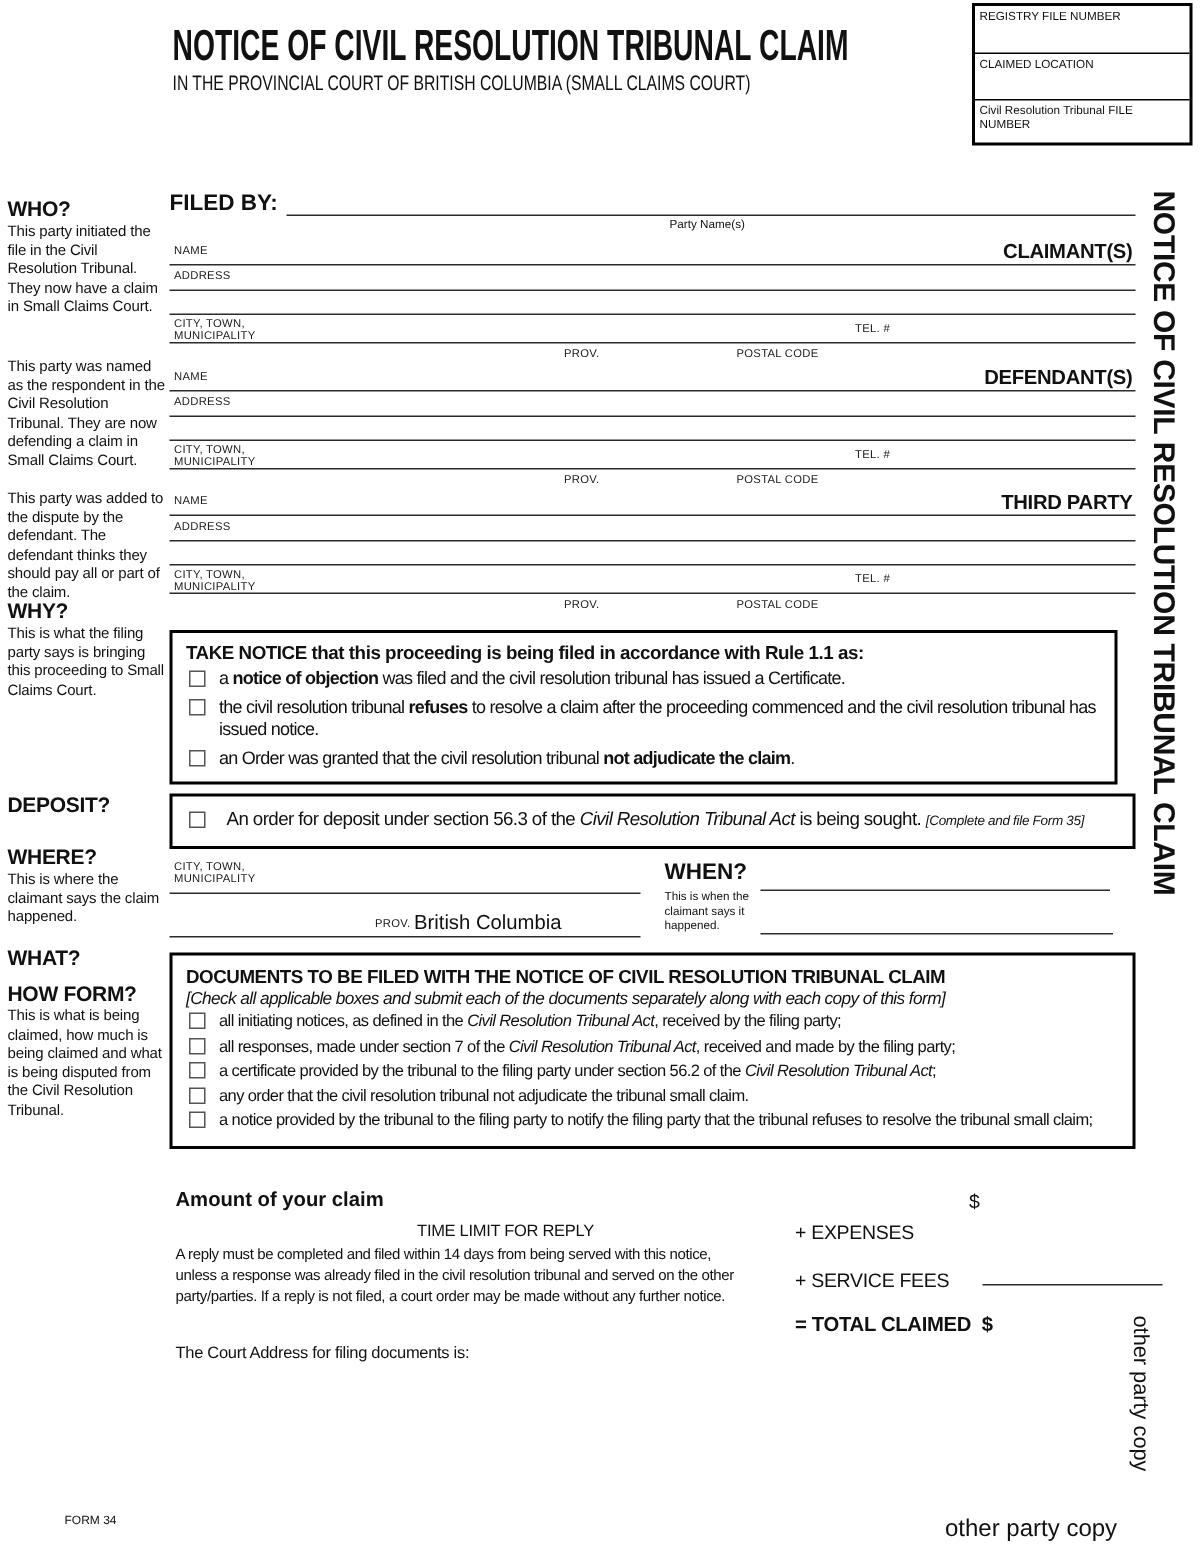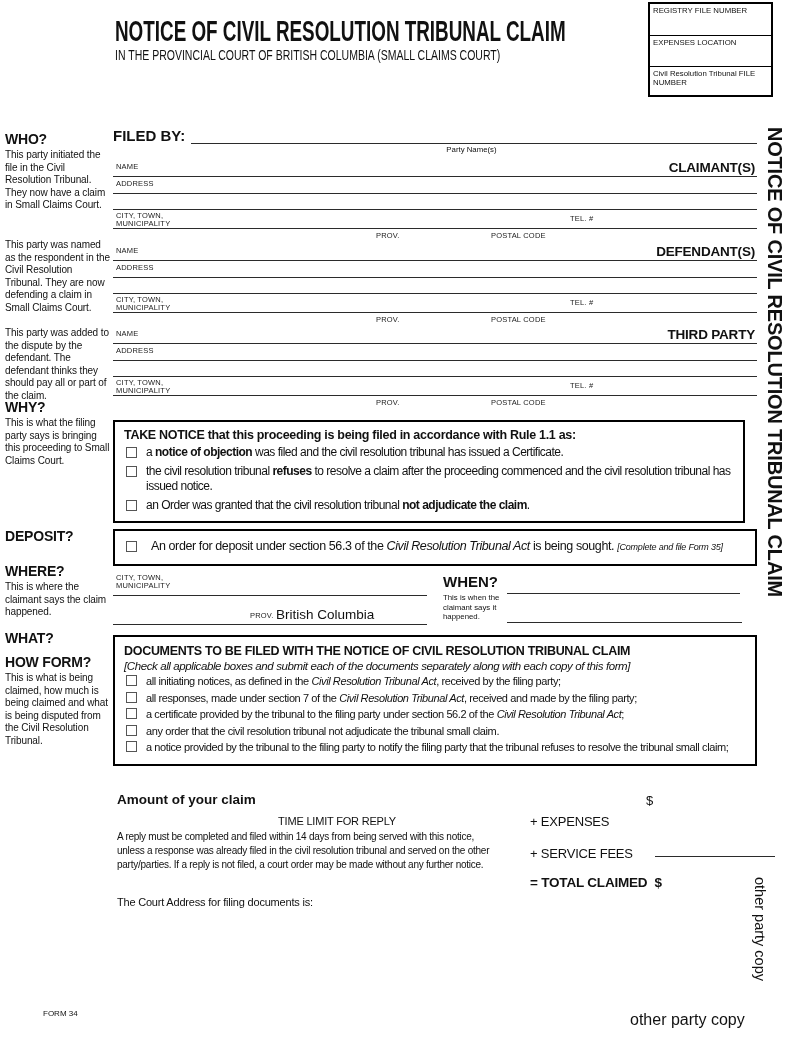--- a/index.html
+++ b/index.html
@@ -5,21 +5,21 @@
   * { margin:0; padding:0; box-sizing:border-box; }
   html,body { background:#fff; }
   body { font-family:"Liberation Sans","DejaVu Sans",sans-serif; color:#111; }
   .page { position:relative; width:800px; height:1038px; background:#fff; overflow:hidden; }
 
   
   .title { position:absolute; left:115px; top:15px; font-size:29px; font-weight:bold; white-space:nowrap;
            transform:scaleX(0.65); transform-origin:left top; letter-spacing:0; }
   .subtitle { position:absolute; left:115px; top:47px; font-size:14px; white-space:nowrap;
               transform:scaleX(0.75); transform-origin:left top; }
-  .registry-box { position:absolute; left:648px; top:2px; width:125px; height:95px; border:2px solid #000; }
+  .registry-box { position:absolute; left:648px; top:2px; width:147px; height:95px; border:2px solid #000; }
   .registry-cell { height:31px; padding:2px 3px; font-size:7.8px; }
   .registry-cell + .registry-cell { border-top:1.5px solid #000; }
   .registry-cell:last-child { height:29px; }
 
   
   .side-note { position:absolute; left:5px; width:106px; font-size:10px; line-height:12.6px; letter-spacing:-0.1px; }
   .side-head { position:absolute; left:5px; font-size:14px; font-weight:bold; letter-spacing:-0.2px; }
 
   .filedby { position:absolute; left:113px; top:127px; width:644px; }
   .filedby-row { display:flex; align-items:flex-end; }
@@ -97,21 +97,21 @@
 <div class="page">
 
   <div class="title">NOTICE OF CIVIL RESOLUTION TRIBUNAL CLAIM</div>
   <div class="subtitle">IN THE PROVINCIAL COURT OF BRITISH COLUMBIA (SMALL CLAIMS COURT)</div>
 
   <div class="registry-box">
     <div class="registry-cell">
       <span>REGISTRY FILE NUMBER</span>
     </div>
     <div class="registry-cell">
-      <span>EXPENSES LOCATION</span>
+      <span>CLAIMED LOCATION</span>
     </div>
     <div class="registry-cell">
       <span>Civil Resolution Tribunal FILE NUMBER</span>
     </div>
   </div>
 
   <div class="side-head" style="top:131px;">WHO?</div>
   <div class="side-note" style="top:149px;">This party initiated the file in the Civil Resolution Tribunal. They now have a claim in Small Claims Court.</div>
   <div class="side-note" style="top:239px;">This party was named as the respondent in the Civil Resolution Tribunal. They are now defending a claim in Small Claims Court.</div>
   <div class="side-note" style="top:327px;">This party was added to the dispute by the defendant. The defendant thinks they should pay all or part of the claim.</div>

